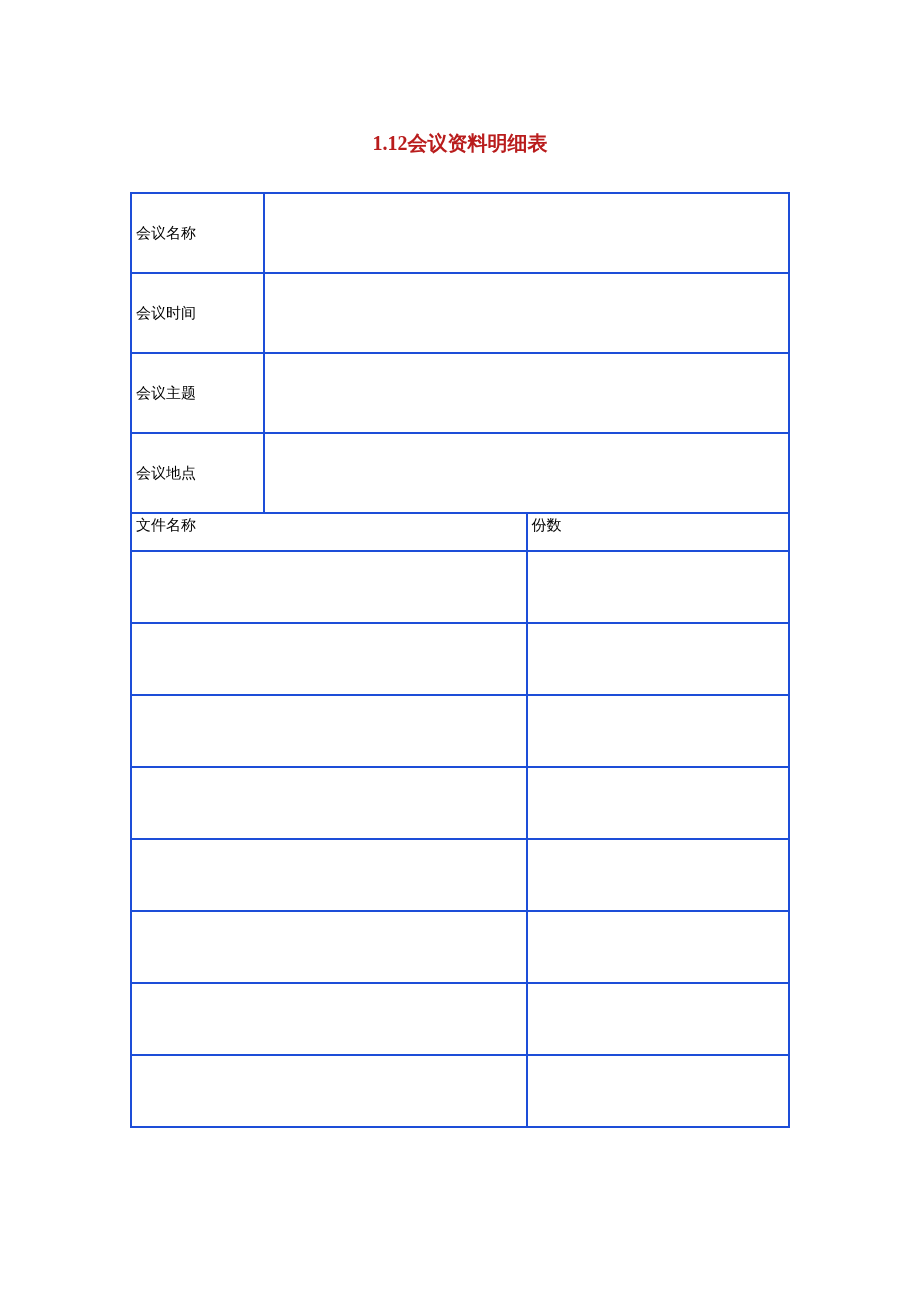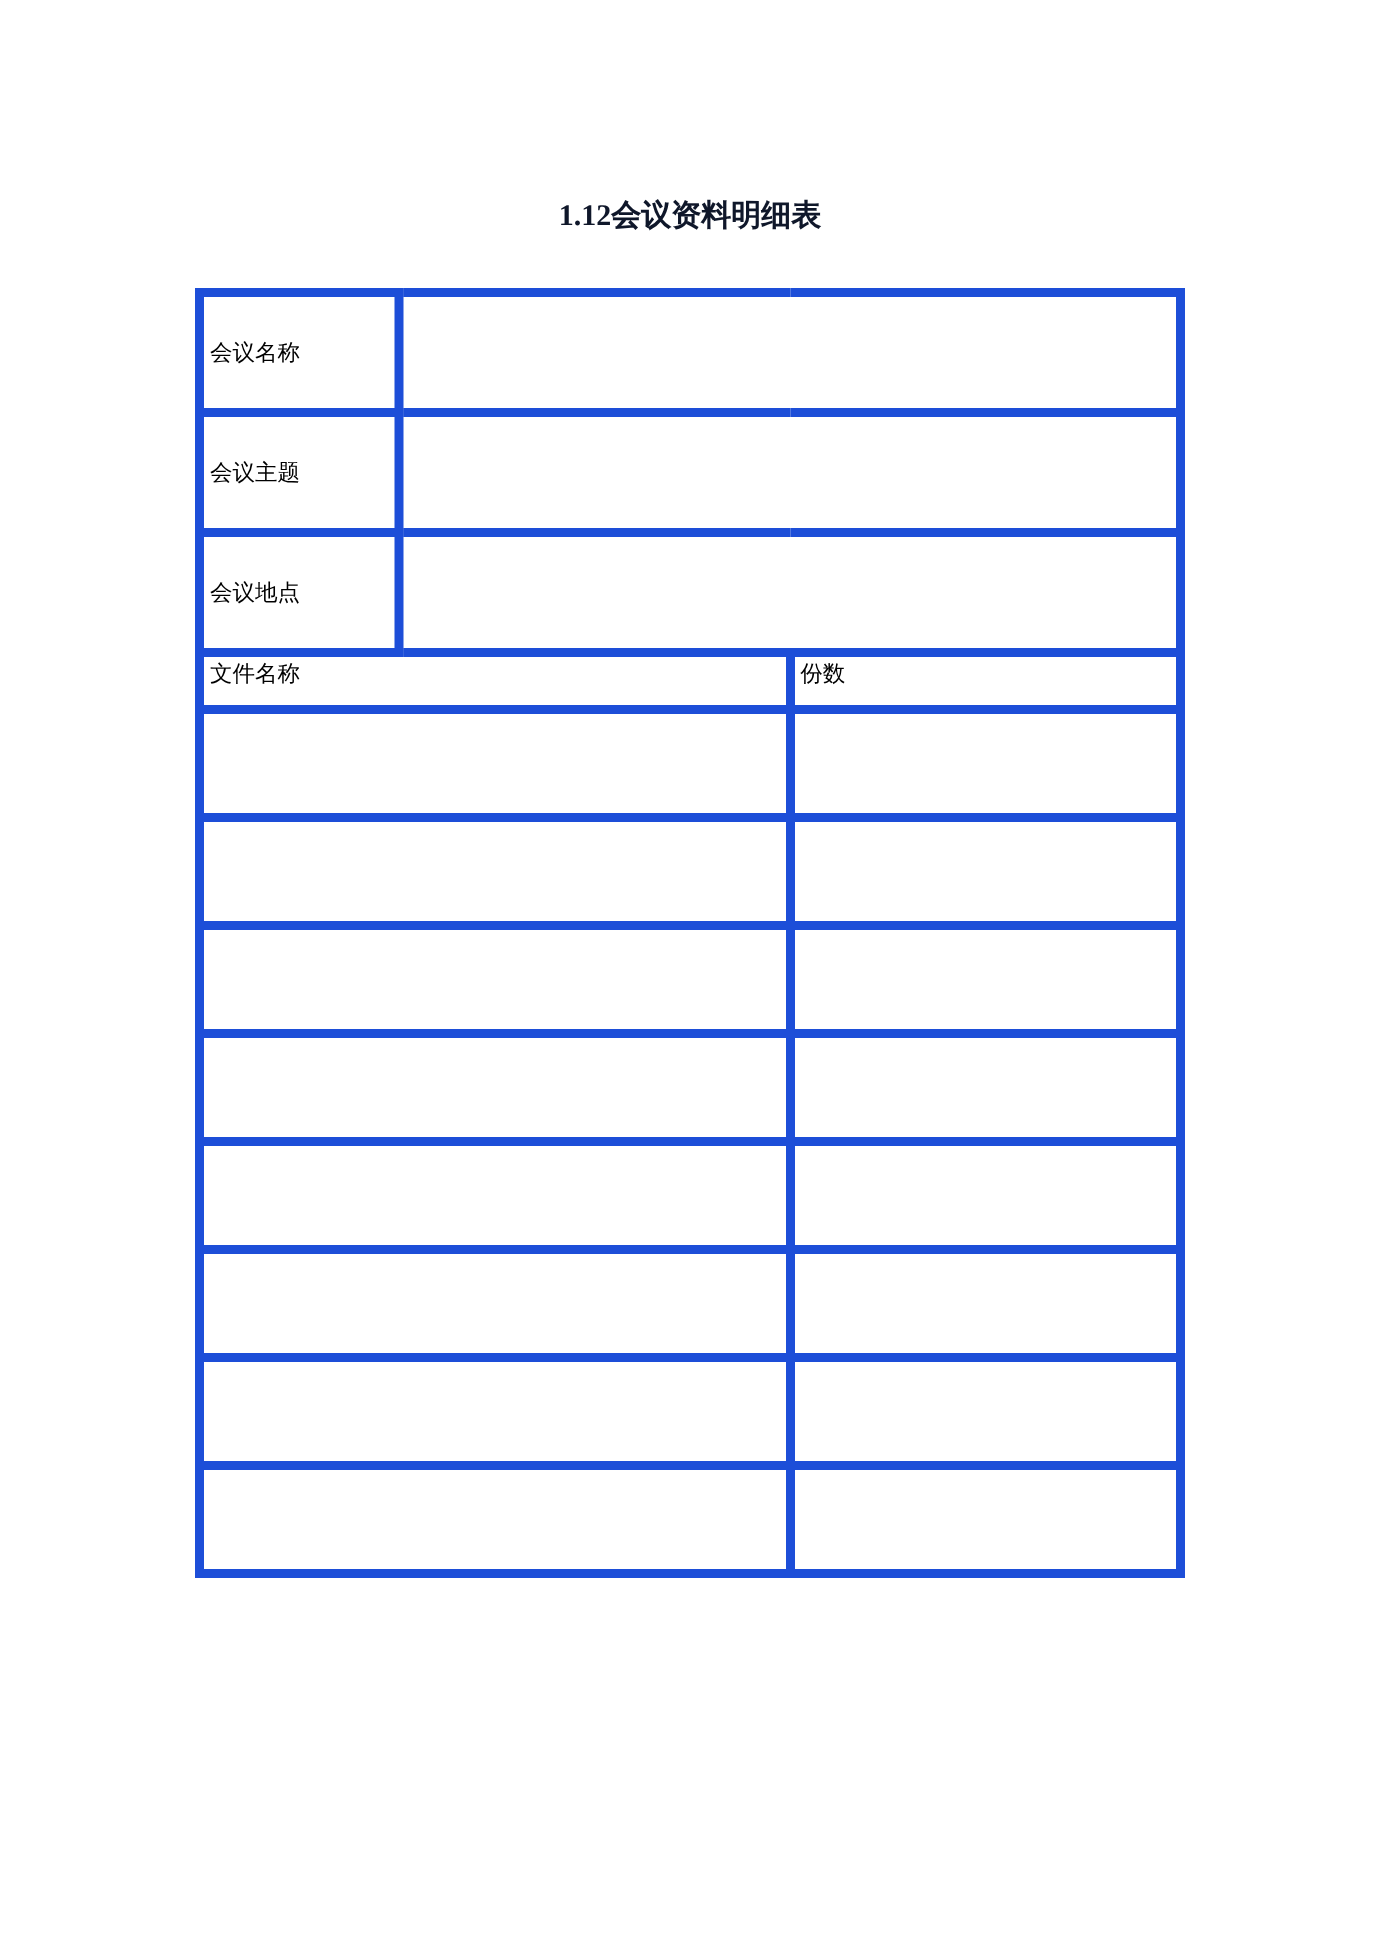--- a/index.html
+++ b/index.html
@@ -11,30 +11,30 @@
       position: relative;
     }
     .page {
       padding: 130px 130px 0 130px;
     }
     .title {
       text-align: center;
       font-size: 20px;
       font-weight: bold;
       font-family: "Times New Roman", "SimSun", serif;
-      color: #0f172a;
+      color: #b91c1c;
       margin-bottom: 35px;
     }
     table {
       border-collapse: collapse;
       width: 100%;
       table-layout: fixed;
     }
     td {
-      border: 6px solid #1d4ed8;
+      border: 2px solid #1d4ed8;
       font-size: 15px;
       color: #000;
       vertical-align: middle;
       padding: 2px 4px;
     }
     .info-label {
       width: 133px;
       height: 80px;
       text-align: left;
     }
@@ -55,20 +55,24 @@
 </head>
 <body>
 
 <div class="page">
   <div class="title">1.12会议资料明细表</div>
 
   <table>
     <tbody>
         <tr>
       <td class="info-label">会议名称</td>
+      <td class="info-value" colspan="2"></td>
+    </tr>
+    <tr>
+      <td class="info-label">会议时间</td>
       <td class="info-value" colspan="2"></td>
     </tr>
     <tr>
       <td class="info-label">会议主题</td>
       <td class="info-value" colspan="2"></td>
     </tr>
     <tr>
       <td class="info-label">会议地点</td>
       <td class="info-value" colspan="2"></td>
     </tr>

